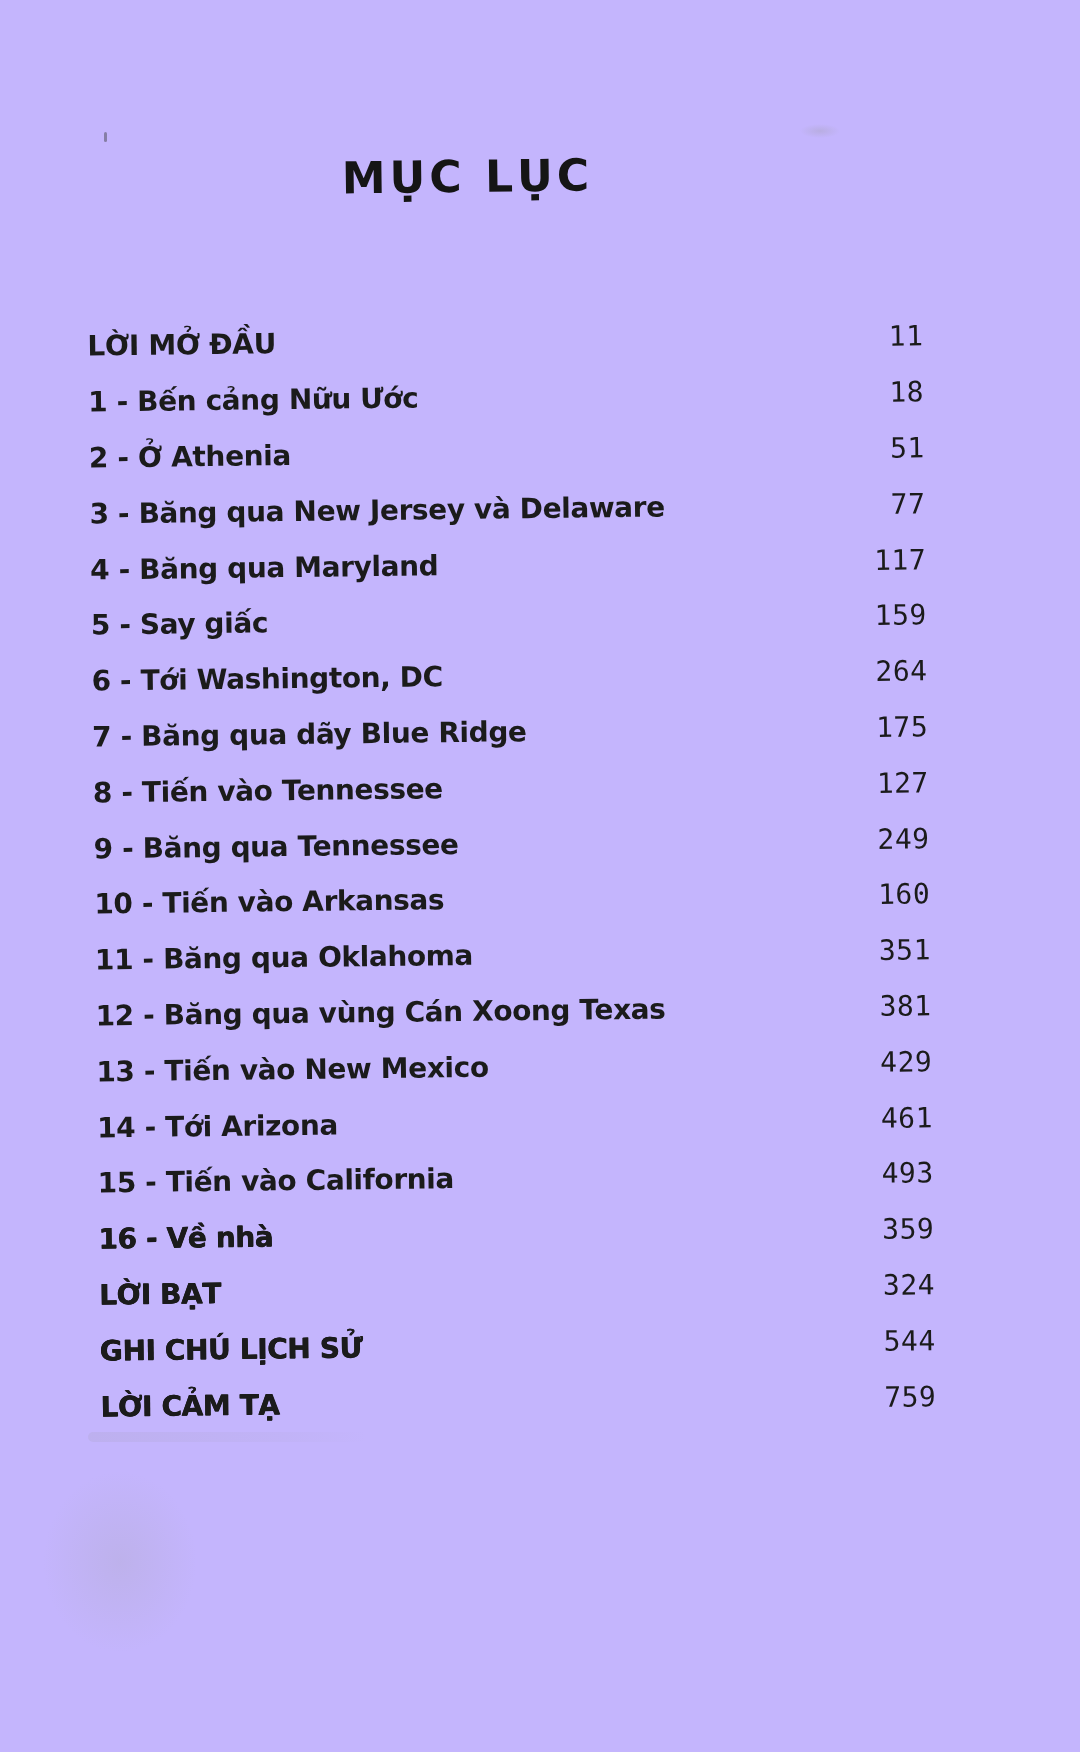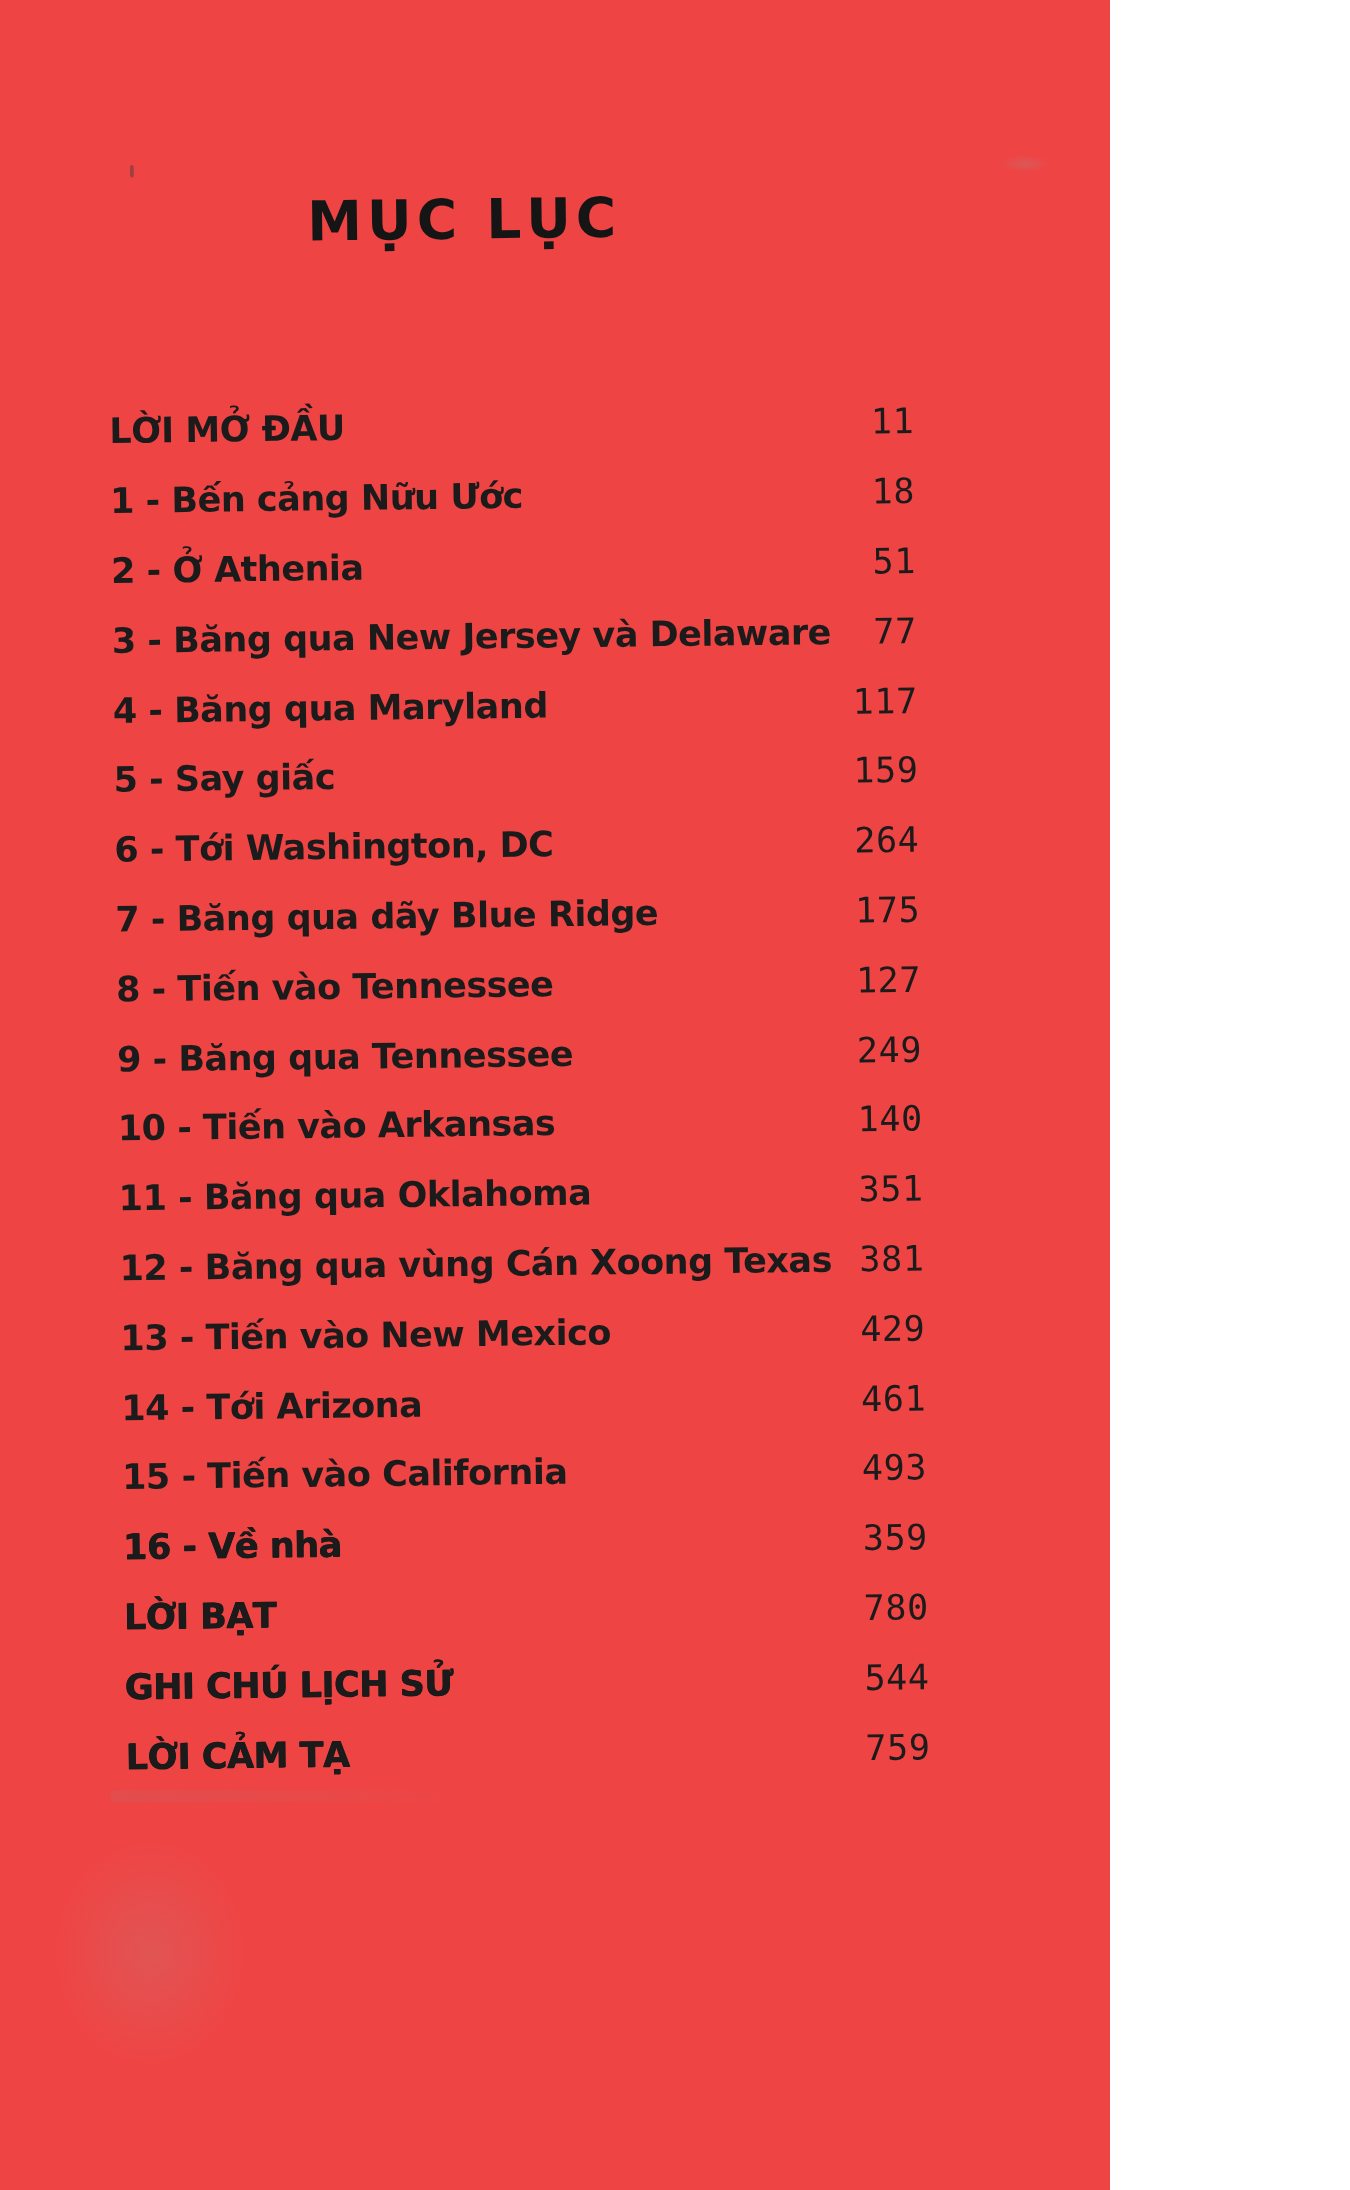--- a/index.html
+++ b/index.html
@@ -1,23 +1,23 @@
 <!DOCTYPE html>
 <html><head>
 <meta charset="utf-8">
 <style>
   html, body {
     margin: 0;
     padding: 0;
   }
   .page {
     position: relative;
-    width: 888px;
+    width: 1080px;
     height: 1752px;
-    background: #ef4444;
+    background: #c4b5fd;
     overflow: hidden;
     font-family: "DejaVu Sans", sans-serif;
     color: #1b1b1b;
   }
   .content {
     position: absolute;
     top: 0;
     left: 0;
     right: 0;
     transform: rotate(-0.7deg);
@@ -151,21 +151,21 @@
           <span class="num">127</span>
         </div>
 
         <div class="row">
           <span class="label">9 - Băng qua Tennessee</span>
           <span class="num">249</span>
         </div>
 
         <div class="row">
           <span class="label">10 - Tiến vào Arkansas</span>
-          <span class="num">140</span>
+          <span class="num">160</span>
         </div>
 
         <div class="row">
           <span class="label">11 - Băng qua Oklahoma</span>
           <span class="num">351</span>
         </div>
 
         <div class="row">
           <span class="label">12 - Băng qua vùng Cán Xoong Texas</span>
           <span class="num">381</span>
@@ -186,21 +186,21 @@
           <span class="num">493</span>
         </div>
 
         <div class="row heavy">
           <span class="label">16 - Về nhà</span>
           <span class="num">359</span>
         </div>
 
         <div class="row heavy">
           <span class="label">LỜI BẠT</span>
-          <span class="num">780</span>
+          <span class="num">324</span>
         </div>
 
         <div class="row heavy">
           <span class="label">GHI CHÚ LỊCH SỬ</span>
           <span class="num">544</span>
         </div>
 
         <div class="row heavy">
           <span class="label">LỜI CẢM TẠ</span>
           <span class="num">759</span>

